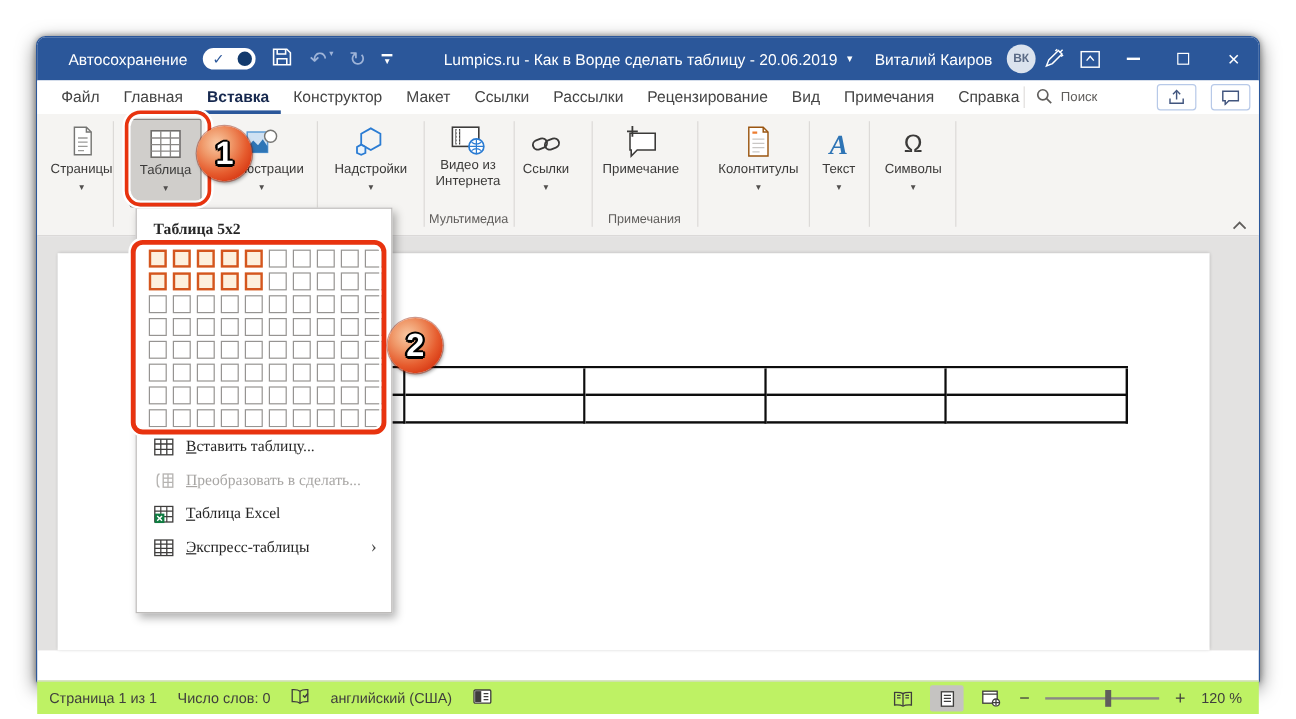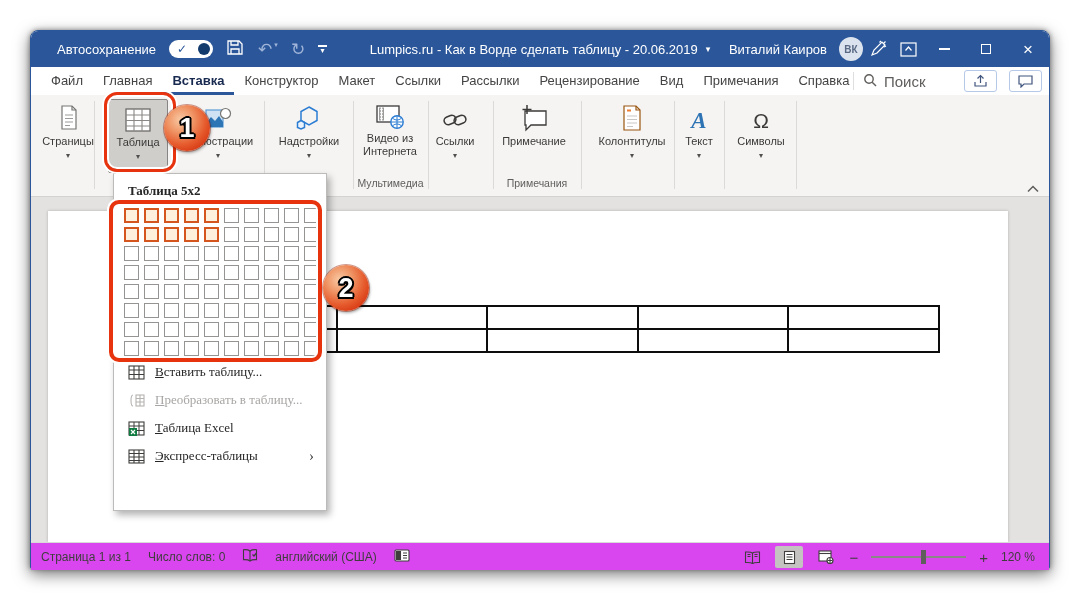--- a/index.html
+++ b/index.html
@@ -33,21 +33,21 @@
   .win-btn:last-child { border-radius:0 7px 0 0; }
   .min-line { width:11px; height:1.5px; background:#fff; }
   .max-box { width:10px; height:10px; border:1.3px solid #fff; }
   .close-x { font-size:17px; color:#fff; line-height:1; }
 
   
   .tabrow { position:absolute; left:0; top:36px; right:0; height:28px; background:#fff; }
   .tabs { position:absolute; left:10px; top:0; height:28px; display:flex; }
   .tab { padding:0 10px; line-height:27px; font-size:13px; color:#444; white-space:nowrap; }
   .tab.active { color:#17294f; font-weight:bold; border-bottom:3.5px solid #2b579a; }
-  .tab-search { position:absolute; left:832px; top:0; height:28px; display:flex; align-items:center; gap:7px; color:#605e5c; font-size:15px; }
+  .tab-search { position:absolute; left:832px; top:0; height:28px; display:flex; align-items:center; gap:7px; color:#605e5c; font-size:11px; }
   .tab-sep { position:absolute; left:822px; top:5px; width:1px; height:18px; background:#e0dedc; }
   .tab-action { position:absolute; top:3px; width:33px; height:22px; border:1px solid #b7c9e8; border-radius:3px;
     display:flex; align-items:center; justify-content:center; background:#fff; }
 
   
   .ribbon { position:absolute; left:0; top:64px; right:0; height:102px; background:#f5f4f2; border-bottom:1px solid #d5d3d1; }
   .rdiv { position:absolute; top:6px; width:1px; height:88px; background:#dcdad8; }
   .rb { position:absolute; top:4px; height:74px; display:flex; flex-direction:column; align-items:center; }
   .rb-icon { height:36px; display:flex; align-items:flex-end; justify-content:center; padding-bottom:2px; }
   .rb-label { font-size:11px; color:#3b3a39; text-align:center; line-height:13px; }
@@ -87,21 +87,21 @@
     border-radius:13px; box-shadow:0 0 0 2px #fff, inset 0 0 0 2px #fff; z-index:6; pointer-events:none; }
   .badge { position:absolute; width:46px; height:46px; border-radius:50%;
     background:radial-gradient(circle at 36% 32%, #f9c9a4 0%, #f0996a 28%, #e65c2e 58%, #d63511 82%, #c42c0d 100%);
     box-shadow:0 0 0 1px rgba(150,30,5,.45), 1px 2px 3px rgba(0,0,0,.35);
     display:flex; align-items:center; justify-content:center; z-index:7; }
   .badge span { font-size:27px; font-weight:bold; color:#fff;
     text-shadow:-2px 0 0 #000, 2px 0 0 #000, 0 -2px 0 #000, 0 2px 0 #000,
       -1.5px -1.5px 0 #000, 1.5px -1.5px 0 #000, -1.5px 1.5px 0 #000, 1.5px 1.5px 0 #000; }
 
   
-  .statusbar { position:absolute; left:0; top:511px; right:0; height:28px; background:#d946ef; border-top:1px solid #dadada; }
+  .statusbar { position:absolute; left:0; top:536px; right:0; height:28px; background:#bef264; border-top:1px solid #dadada; }
   .sb-left { position:absolute; left:10px; top:0; height:28px; display:flex; align-items:center; gap:17px;
     font-size:12px; color:#3f3e3d; }
   .sb-right { position:absolute; right:14px; top:0; height:28px; display:flex; align-items:center; gap:9px;
     font-size:12px; color:#3f3e3d; }
   .view-btn { width:28px; height:22px; display:flex; align-items:center; justify-content:center; border-radius:2px; }
   .view-btn.active { background:#c5c3c1; }
   .zoom-track { position:relative; width:95px; height:2px; background:#8a8886; margin:0 4px; }
   .zoom-handle { position:absolute; left:50px; top:-6px; width:5px; height:14px; background:#605e5c; }
   .zoom-sign { font-size:15px; color:#3f3e3d; line-height:1; }
   .zoom-label { min-width:38px; text-align:right; }
@@ -448,21 +448,21 @@
         <span><span class="accel">В</span><span>ставить таблицу...</span></span>
       </div>
       <div class="mi disabled">
         <span class="mi-icon">
           <svg width="17" height="15" viewBox="0 0 17 15" fill="none" stroke="#b5b3b1" stroke-width="1.1">
             <path d="M5 2c-2 0-2 2.5-2 5.5S3 13 5 13" fill="none"></path>
             <rect x="8" y="2" width="8" height="11" fill="#fff"></rect>
             <path d="M8 5.5h8M8 9h8M12 2v11"></path>
           </svg>
         </span>
-        <span><span class="accel">П</span><span>реобразовать в таблицу...</span></span>
+        <span><span class="accel">П</span><span>реобразовать в сделать...</span></span>
       </div>
       <div class="mi">
         <span class="mi-icon">
           <svg width="17" height="15" viewBox="0 0 17 15" fill="none">
             <rect x="1" y="1" width="15" height="13" fill="#fff" stroke="#3f3e3d" stroke-width="1.1"></rect>
             <path d="M1 5h15M1 9.5h15M6 1v13M11 1v13" stroke="#3f3e3d" stroke-width="1"></path>
             <rect x="1" y="7" width="8" height="8" fill="#107c41"></rect>
             <path d="M3 9l4 4M7 9l-4 4" stroke="#fff" stroke-width="1.2"></path>
           </svg>
         </span>

